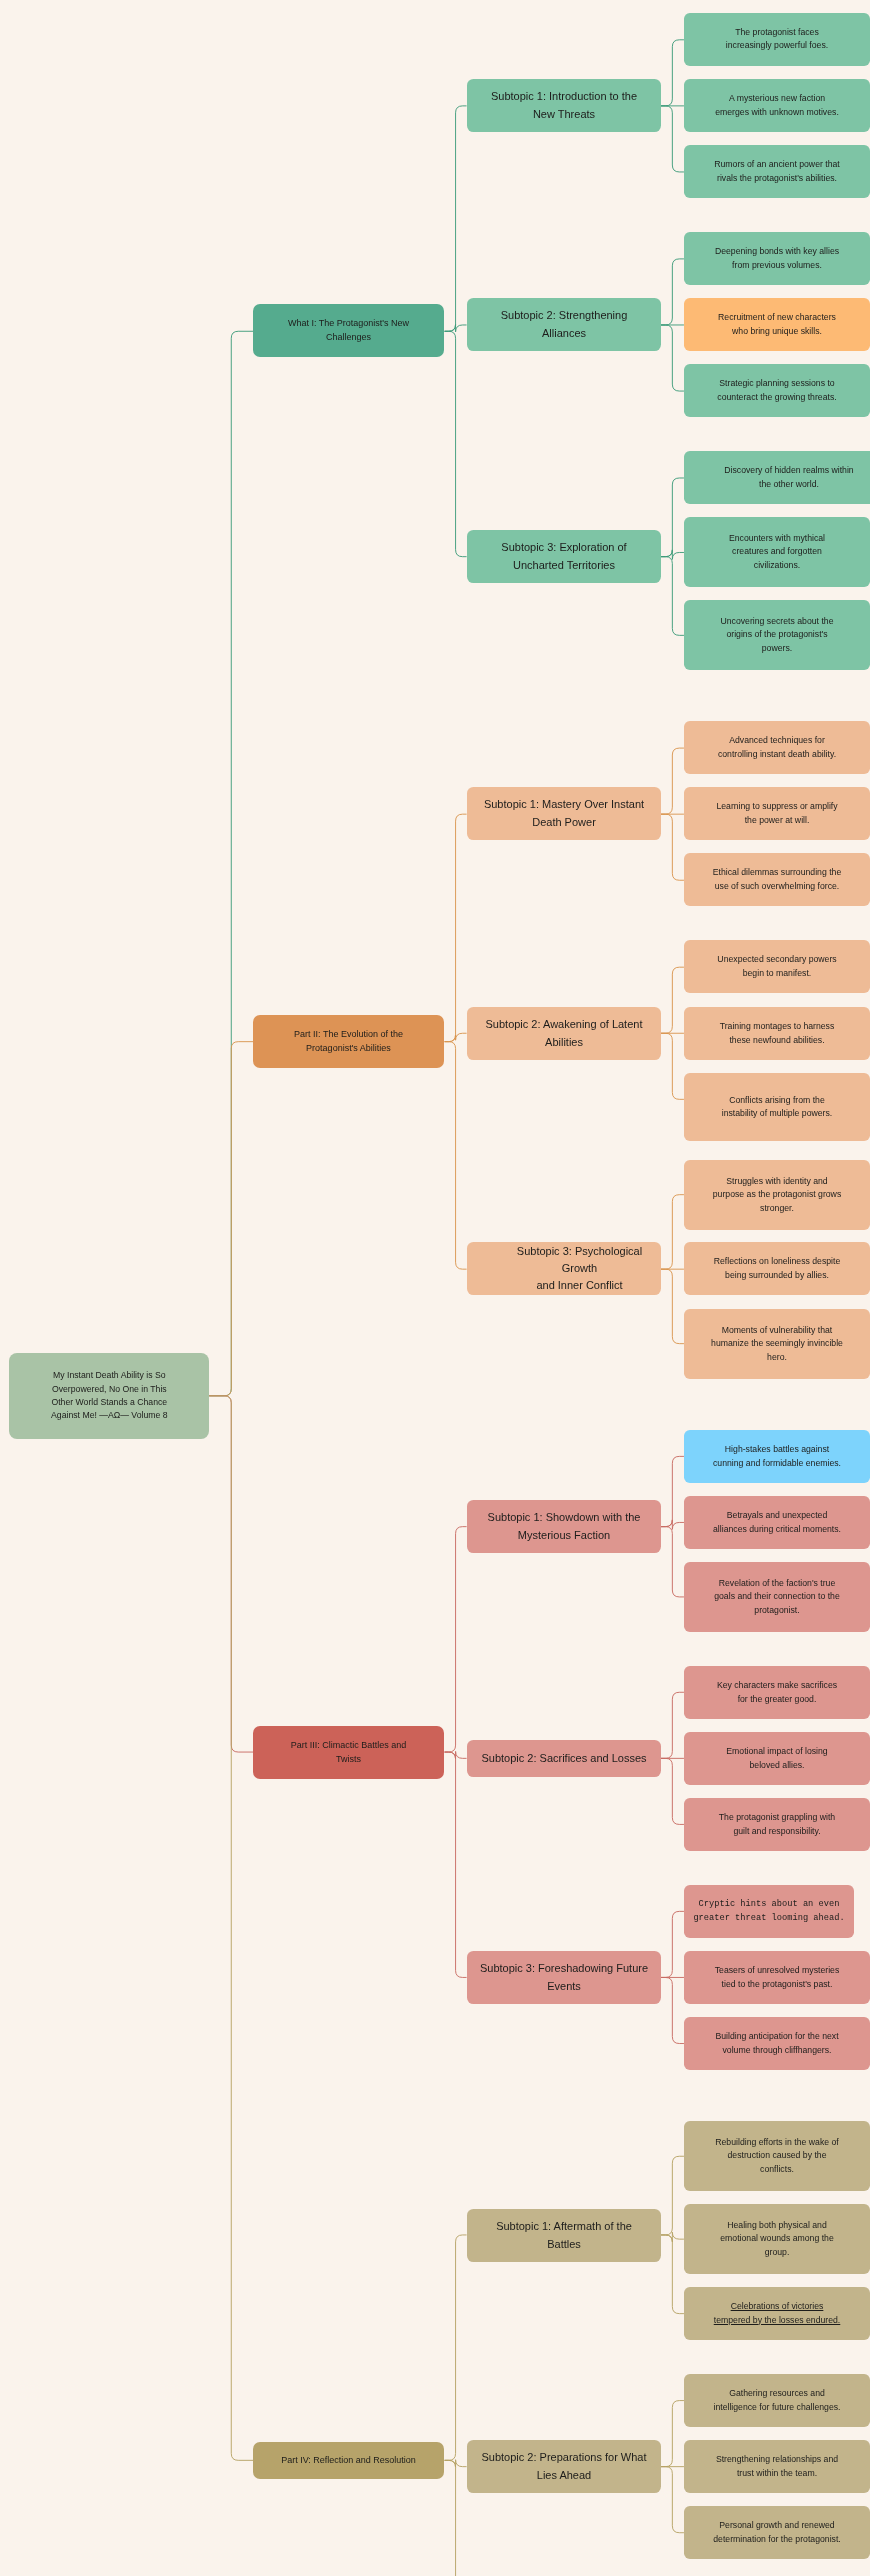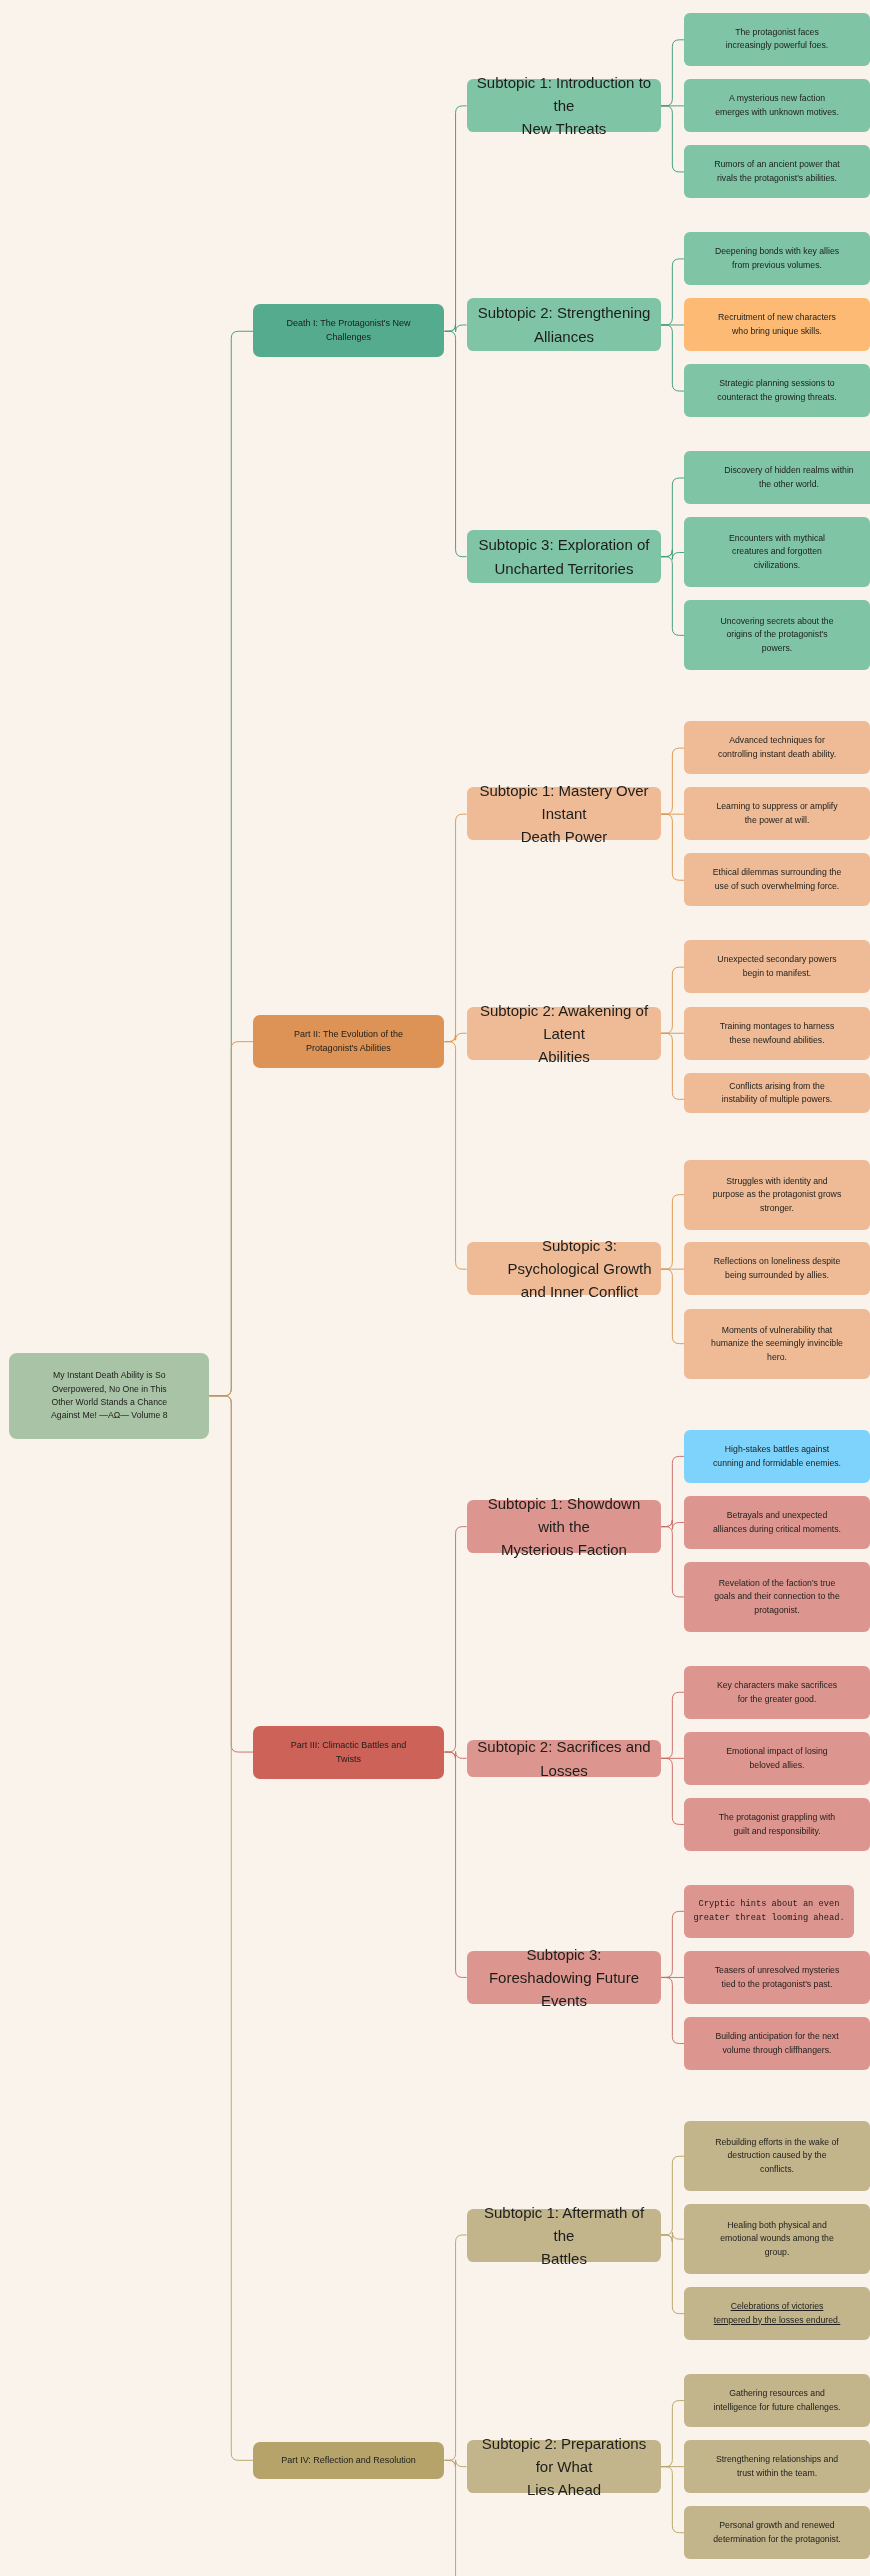--- a/index.html
+++ b/index.html
@@ -22,21 +22,21 @@
     padding:4.6px 7px;
     line-height:1.55;
     white-space:pre-line;
   }
   .node .txt{display:block;width:100%;}
   .root{
     font-size:8.7px;
     border-radius:8px;
   }
   .branch{font-size:9px;border-radius:7px;}
-  .subtopic{font-size:15px;border-radius:6.4px;}
+  .subtopic{font-size:11px;border-radius:6.4px;}
   .leaf{font-size:8.7px;border-radius:5.8px;}
 </style>
 </head>
 <body>
 
 <div id="canvas">
   <svg id="links" viewBox="0 0 1501 4443" width="870" height="2576">
       <path d="M 1140 182 L 1148 182 Q 1160 182 1160 170 L 1160 80 Q 1160 68 1172 68 L 1180 68" fill="none" stroke="#3d9b79" stroke-width="1.6"></path>
       <path d="M 1140 182 L 1180 182" fill="none" stroke="#3d9b79" stroke-width="1.6"></path>
       <path d="M 1140 182 L 1148 182 Q 1160 182 1160 194 L 1160 284 Q 1160 296 1172 296 L 1180 296" fill="none" stroke="#3d9b79" stroke-width="1.6"></path>
@@ -109,35 +109,35 @@
     <div class="node leaf" style="left: 684px; top: 451px; width: 210px; height: 53px; background: rgb(126, 196, 165);"><span class="txt">Discovery of hidden realms within
 the other world.</span></div>
     <div class="node leaf" style="left: 684px; top: 517px; width: 186px; height: 70px; background: rgb(126, 196, 165);"><span class="txt">Encounters with mythical
 creatures and forgotten
 civilizations.</span></div>
     <div class="node leaf" style="left: 684px; top: 600px; width: 186px; height: 70px; background: rgb(126, 196, 165);"><span class="txt">Uncovering secrets about the
 origins of the protagonist's
 powers.</span></div>
     <div class="node subtopic" style="left: 467px; top: 530px; width: 194px; height: 53px; background: rgb(126, 196, 165);"><span class="txt">Subtopic 3: Exploration of
 Uncharted Territories</span></div>
-    <div class="node branch" style="left: 253px; top: 304px; width: 191px; height: 53px; background: rgb(85, 171, 142);"><span class="txt">Death I: The Protagonist's New
+    <div class="node branch" style="left: 253px; top: 304px; width: 191px; height: 53px; background: rgb(85, 171, 142);"><span class="txt">What I: The Protagonist's New
 Challenges</span></div>
     <div class="node leaf" style="left: 684px; top: 721px; width: 186px; height: 53px; background: rgb(238, 187, 150);"><span class="txt">Advanced techniques for
 controlling instant death ability.</span></div>
     <div class="node leaf" style="left: 684px; top: 787px; width: 186px; height: 53px; background: rgb(238, 187, 150);"><span class="txt">Learning to suppress or amplify
 the power at will.</span></div>
     <div class="node leaf" style="left: 684px; top: 853px; width: 186px; height: 53px; background: rgb(238, 187, 150);"><span class="txt">Ethical dilemmas surrounding the
 use of such overwhelming force.</span></div>
     <div class="node subtopic" style="left: 467px; top: 787px; width: 194px; height: 53px; background: rgb(238, 187, 150);"><span class="txt">Subtopic 1: Mastery Over Instant
 Death Power</span></div>
     <div class="node leaf" style="left: 684px; top: 940px; width: 186px; height: 53px; background: rgb(238, 187, 150);"><span class="txt">Unexpected secondary powers
 begin to manifest.</span></div>
     <div class="node leaf" style="left: 684px; top: 1007px; width: 186px; height: 53px; background: rgb(238, 187, 150);"><span class="txt">Training montages to harness
 these newfound abilities.</span></div>
-    <div class="node leaf" style="left: 684px; top: 1073px; width: 186px; height: 40px; background: rgb(238, 187, 150);"><span class="txt">Conflicts arising from the
+    <div class="node leaf" style="left: 684px; top: 1073px; width: 186px; height: 68px; background: rgb(238, 187, 150);"><span class="txt">Conflicts arising from the
 instability of multiple powers.</span></div>
     <div class="node subtopic" style="left: 467px; top: 1007px; width: 194px; height: 53px; background: rgb(238, 187, 150);"><span class="txt">Subtopic 2: Awakening of Latent
 Abilities</span></div>
     <div class="node leaf" style="left: 684px; top: 1160px; width: 186px; height: 70px; background: rgb(238, 187, 150);"><span class="txt">Struggles with identity and
 purpose as the protagonist grows
 stronger.</span></div>
     <div class="node leaf" style="left: 684px; top: 1242px; width: 186px; height: 53px; background: rgb(238, 187, 150);"><span class="txt">Reflections on loneliness despite
 being surrounded by allies.</span></div>
     <div class="node leaf" style="left: 684px; top: 1309px; width: 186px; height: 70px; background: rgb(238, 187, 150);"><span class="txt">Moments of vulnerability that
 humanize the seemingly invincible

